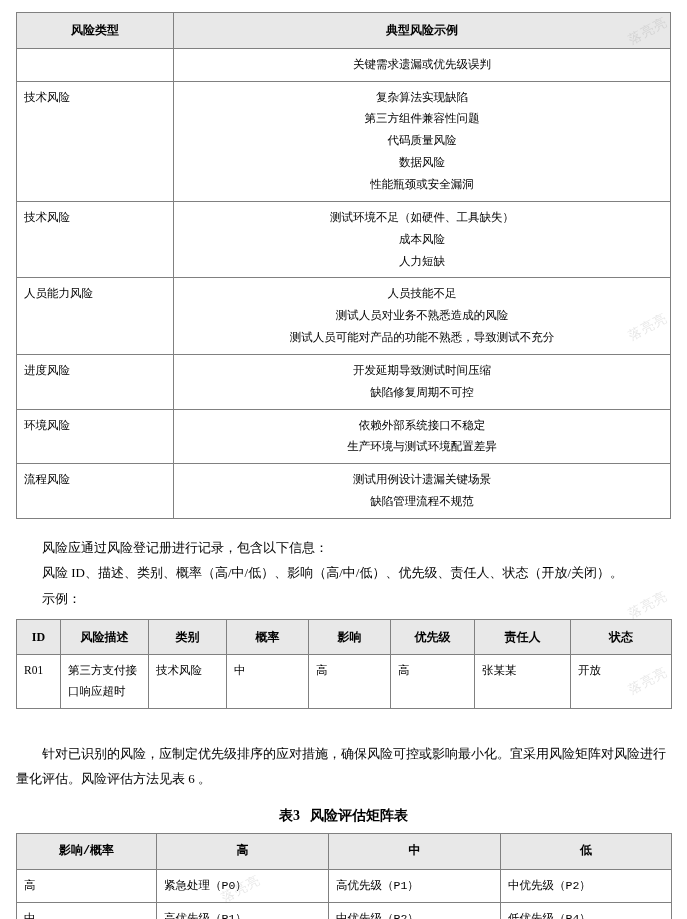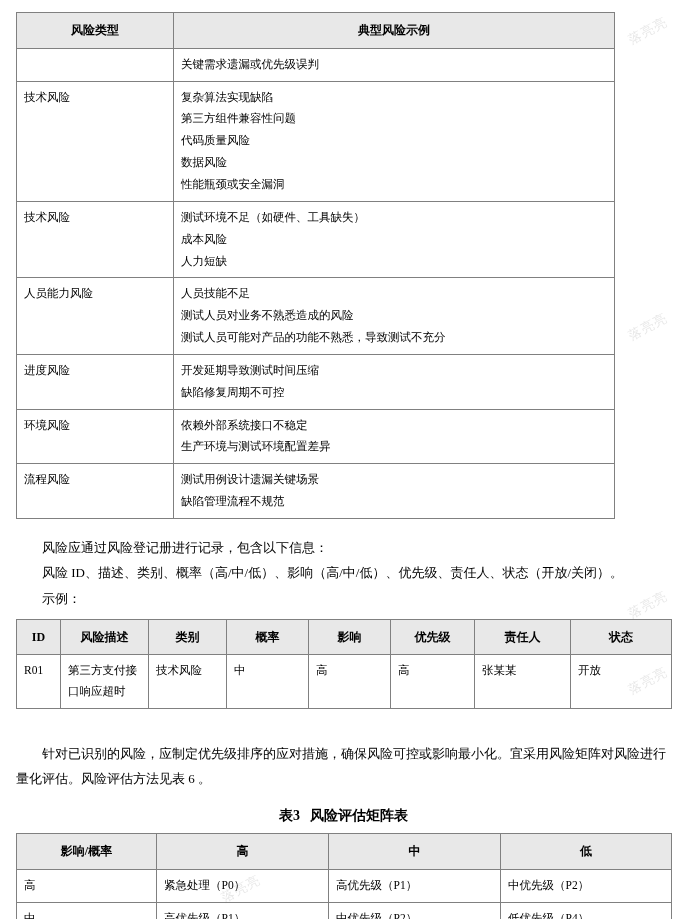--- a/index.html
+++ b/index.html
@@ -11,39 +11,39 @@
     font-family: "Liberation Serif", "DejaVu Serif", serif;
     color: #000000;
     font-size: 12px;
     position: relative;
     overflow: hidden;
   }
   .page { position: relative; padding: 12px 16px 0 16px; }
 
   table.doc {
     border-collapse: collapse;
-    width: 599px;
+    width: 655px;
     table-layout: fixed;
   }
   table.doc td, table.doc th {
     border: 1px solid #808080;
     padding: 5px 7px;
     vertical-align: top;
     font-weight: normal;
     font-size: 11.5px;
     line-height: 1.9;
   }
   table.doc thead td, table.doc th {
     background: #e8e8e8;
     text-align: center;
     font-weight: bold;
     font-size: 12px;
     padding: 6px 4px;
   }
-  .cell-list { margin: 0; padding: 0; list-style: none; }
+  .cell-list { margin: 0; padding: 0; list-style: none; text-align: center; }
   .cell-list li { padding: 0; margin: 0; }
 
   .risk-table td.type-col { width: 157px; }
 
   p.para {
     margin: 0;
     line-height: 1.95;
     font-size: 13px;
     text-indent: 2em;
   }
@@ -76,21 +76,21 @@
   table.example col.c4 { width: 82px; }
   table.example col.c5 { width: 84px; }
   table.example col.c6 { width: 96px; }
   table.example col.c7 { width: 101px; }
 
   table.matrix { width: 655px; }
   table.matrix col.m0 { width: 140px; }
   table.matrix col.m1 { width: 172px; }
   table.matrix col.m2 { width: 172px; }
   table.matrix col.m3 { width: 171px; }
-  table.matrix td { line-height: 1.9; }
+  table.matrix td { line-height: 1.9; font-family: Liberation Mono, monospace; }
 
   .wm {
     position: absolute;
     color: rgba(120,120,120,0.18);
     font-size: 13px;
     font-family: "Liberation Sans", sans-serif;
     transform: rotate(-28deg);
     white-space: nowrap;
     pointer-events: none;
     letter-spacing: 1px;

